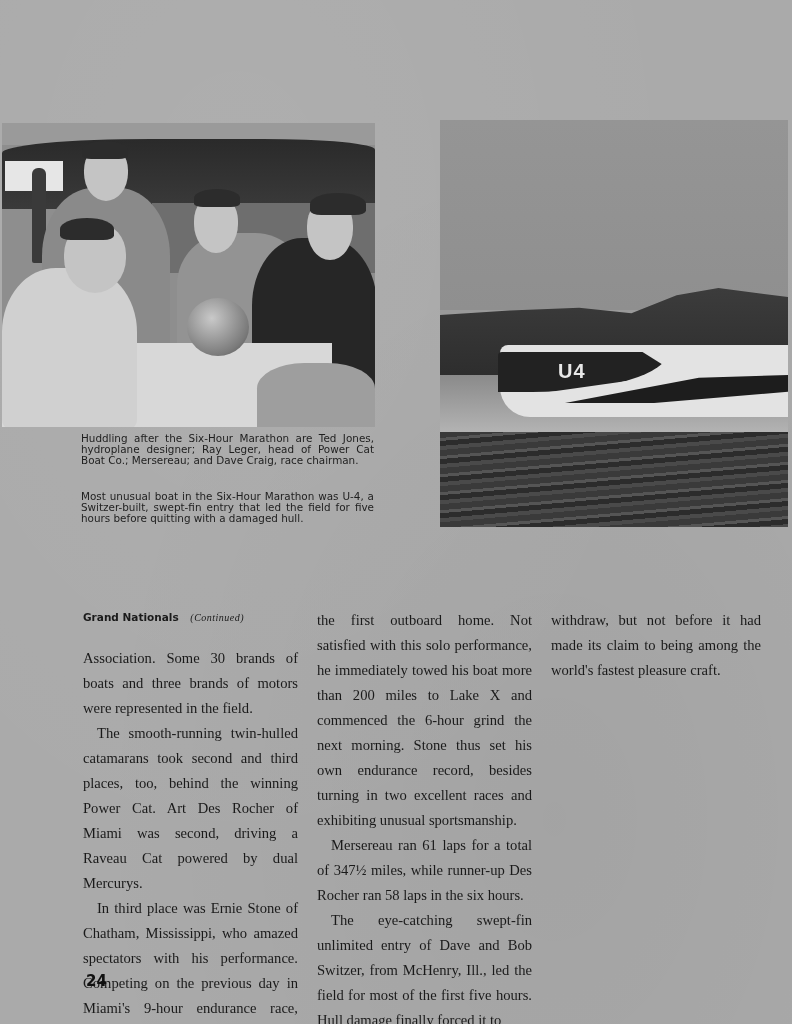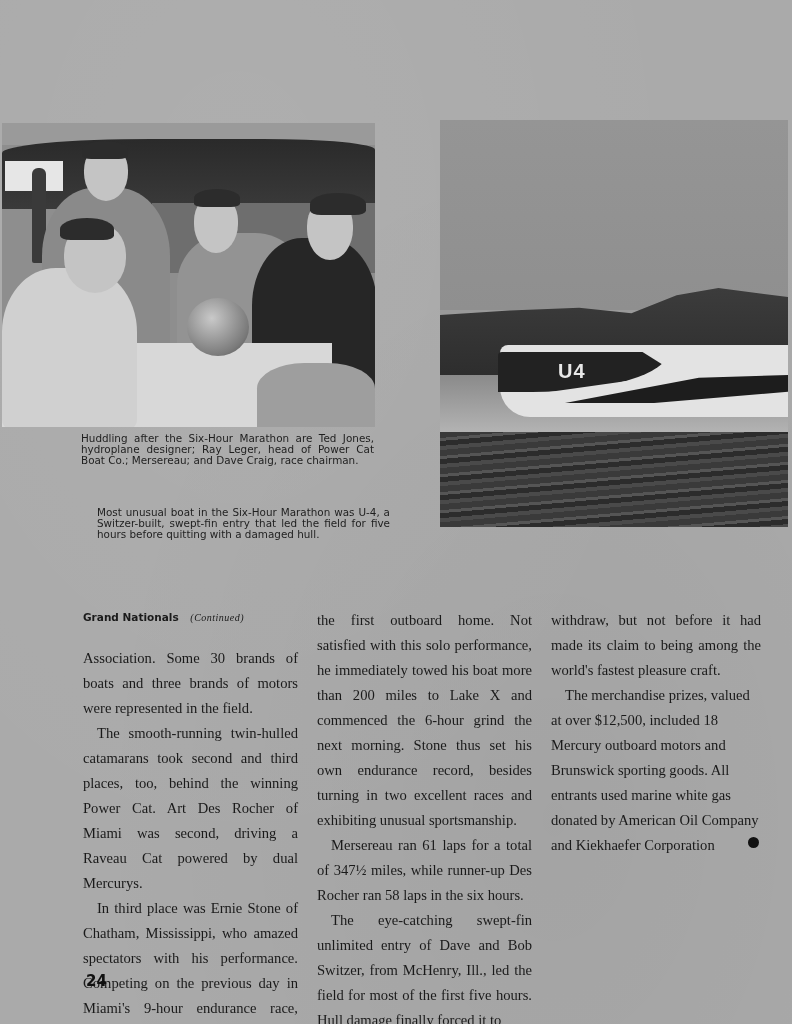--- a/index.html
+++ b/index.html
@@ -139,41 +139,37 @@
     <div class="treeline"></div>
     <div class="spray"></div>
     <div class="water"></div>
     <div class="hull"></div>
     <div class="stripe"></div>
     <div class="fin"></div>
     <span class="boat-label">U4</span>
   </div>
 
   <p class="caption caption1" style="margin:0;">Huddling after the Six-Hour Marathon are Ted Jones, hydroplane designer; Ray Leger, head of Power Cat Boat Co.; Mersereau; and Dave Craig, race chairman.</p>
-  <p class="caption caption2" style="margin:16px;">Most unusual boat in the Six-Hour Marathon was U-4, a Switzer-built, swept-fin entry that led the field for five hours before quitting with a damaged hull.</p>
+  <p class="caption caption2" style="margin:0;">Most unusual boat in the Six-Hour Marathon was U-4, a Switzer-built, swept-fin entry that led the field for five hours before quitting with a damaged hull.</p>
 
   <div class="section-head">
     <span>Grand Nationals</span>
     <span class="section-cont">(Continued)</span>
   </div>
 
   <div class="col col1">
     <p>Association. Some 30 brands of boats and three brands of motors were represented in the field.</p>
     <p class="indent">The smooth-running twin-hulled catamarans took second and third places, too, behind the winning Power Cat. Art Des Rocher of Miami was second, driving a Raveau Cat powered by dual Mercurys.</p>
     <p class="indent">In third place was Ernie Stone of Chatham, Mississippi, who amazed spectators with his performance. Competing on the previous day in Miami's 9-hour endurance race, Stone was second overall and was</p>
   </div>
 
   <div class="col col2">
     <p>the first outboard home. Not satisfied with this solo performance, he immediately towed his boat more than 200 miles to Lake X and commenced the 6-hour grind the next morning. Stone thus set his own endurance record, besides turning in two excellent races and exhibiting unusual sportsmanship.</p>
     <p class="indent">Mersereau ran 61 laps for a total of 347½ miles, while runner-up Des Rocher ran 58 laps in the six hours.</p>
     <p class="indent">The eye-catching swept-fin unlimited entry of Dave and Bob Switzer, from McHenry, Ill., led the field for most of the first five hours. Hull damage finally forced it to</p>
   </div>
 
   <div class="col col3">
     <p>withdraw, but not before it had made its claim to being among the world's fastest pleasure craft.</p>
-    <p class="indent" style="text-align:left;">
-      <span>The merchandise prizes, valued at over $12,500, included 18 Mercury outboard motors and Brunswick sporting goods. All entrants used marine white gas donated by American Oil Company and Kiekhaefer Corporation</span>
-      <span class="end-bullet"></span>
-    </p>
   </div>
 
   <div class="page-number">24</div>
 </div>
 
 </body></html>

